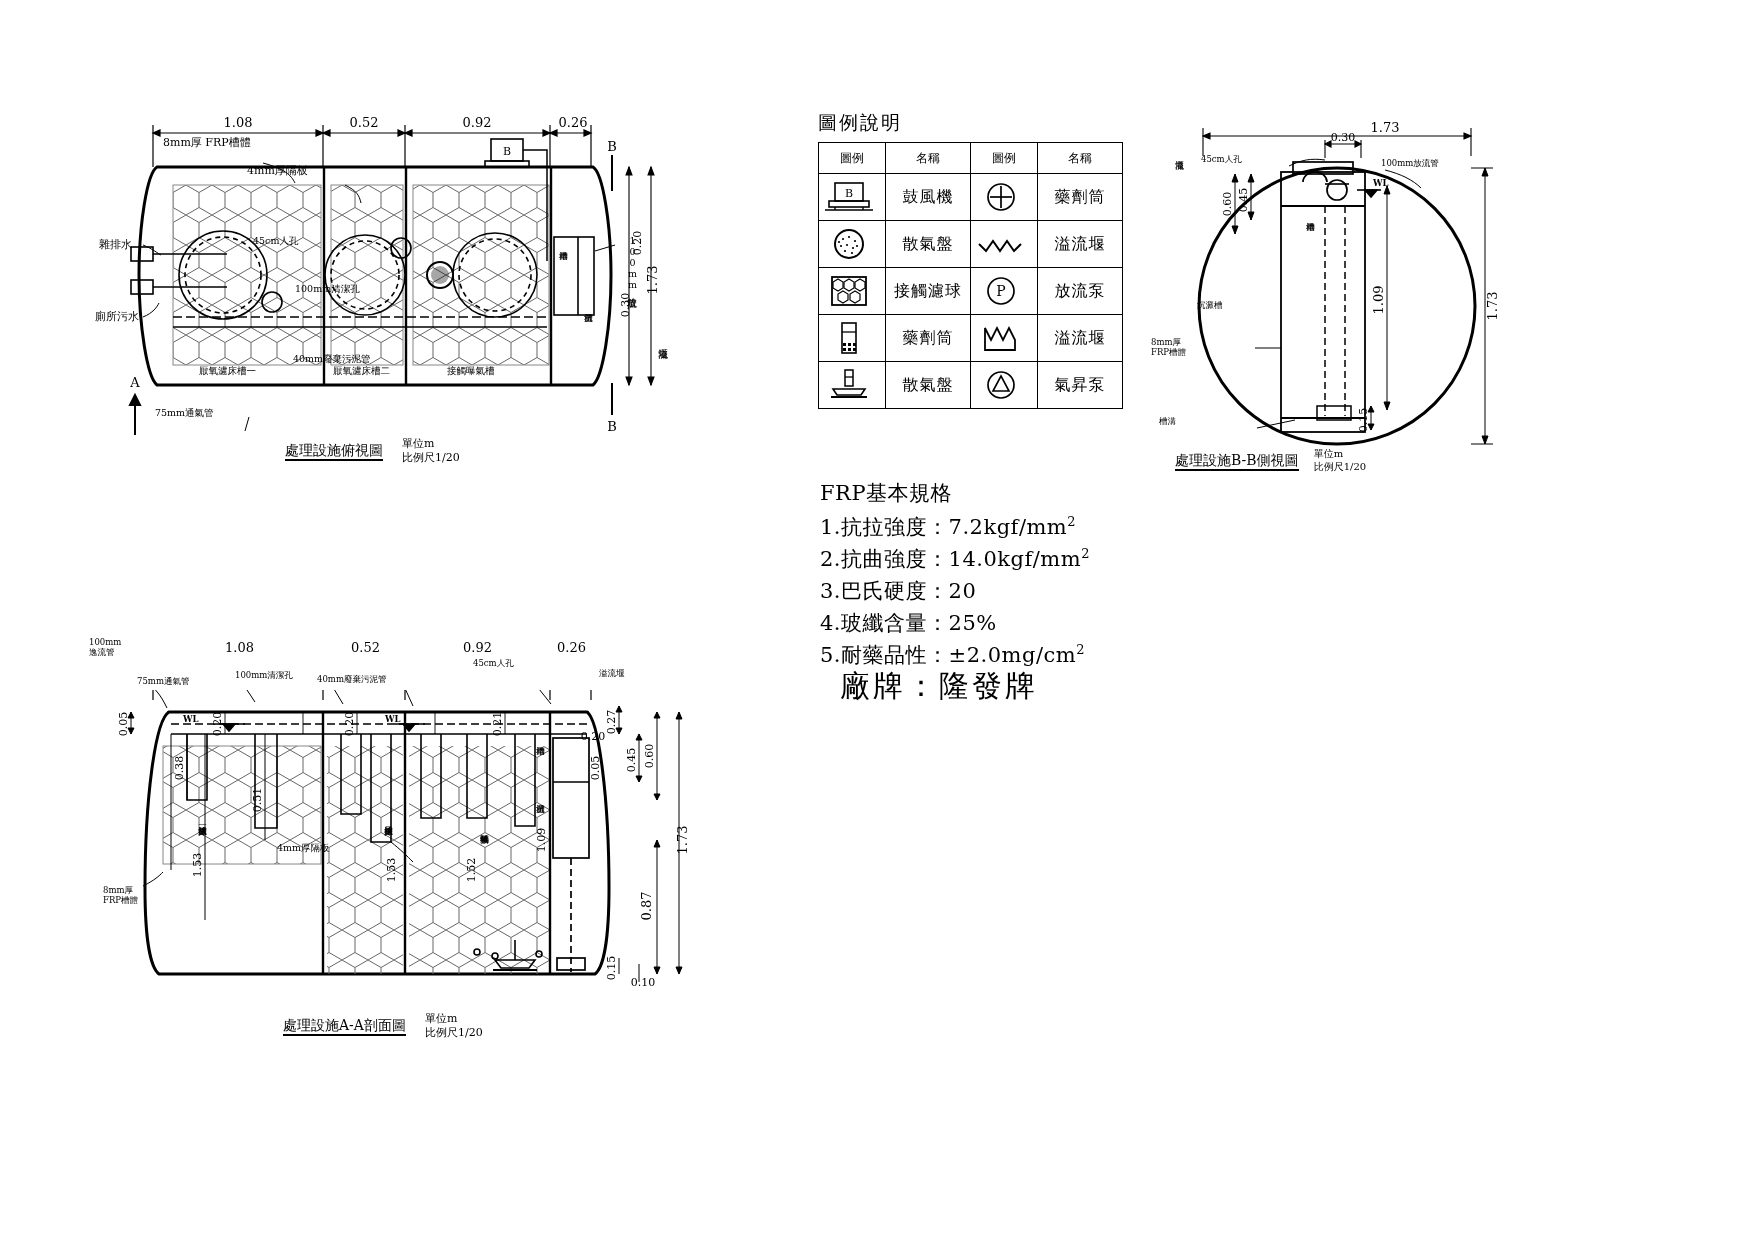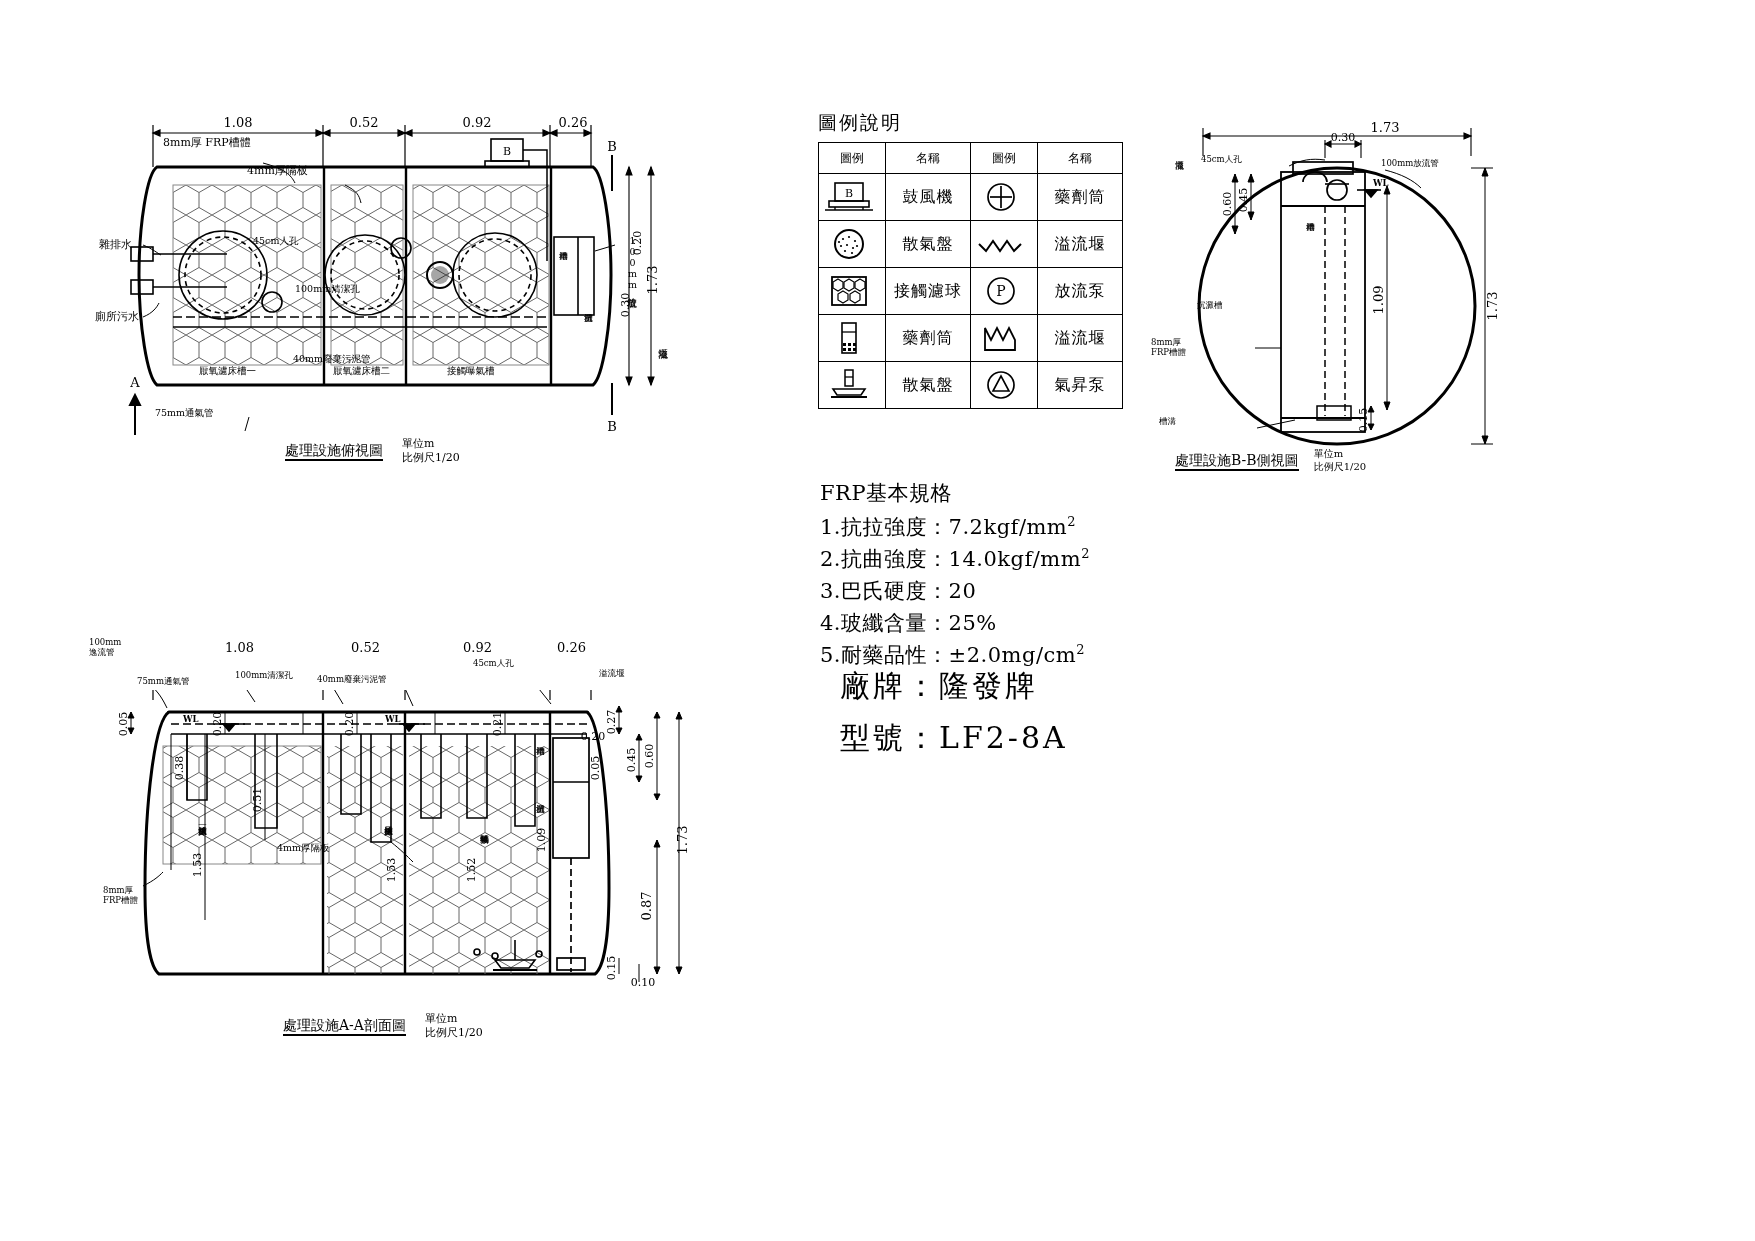--- a/index.html
+++ b/index.html
@@ -302,21 +302,20 @@
   <div class="cjk h">FRP基本規格</div>
   <div class="cjk"><span>1.</span><span>抗拉強度：</span><span>7.2kgf/mm</span><sup>2</sup></div>
   <div class="cjk"><span>2.</span><span>抗曲強度：</span><span>14.0kgf/mm</span><sup>2</sup></div>
   <div class="cjk"><span>3.</span><span>巴氏硬度：</span><span>20</span></div>
   <div class="cjk"><span>4.</span><span>玻纖含量：</span><span>25%</span></div>
   <div class="cjk"><span>5.</span><span>耐藥品性：</span><span>±2.0mg/cm</span><sup>2</sup></div>
 </div>
 
 <div id="brand">
   <div class="cjk">廠牌：隆發牌</div>
-  <div class="cjk">型號：LF2-8A</div>
 </div>
 
 <svg id="sideview" width="340" height="400" style="position:absolute;left:1185px;top:110px;">
 
   <g stroke="#000" stroke-width="1.1" fill="none">
     <line x1="18" y1="18" x2="18" y2="46"></line>
     <line x1="286" y1="18" x2="286" y2="46"></line>
     <line x1="18" y1="26" x2="286" y2="26"></line>
     <path d="M18,26 l7,-3 v6 z M286,26 l-7,-3 v6 z" fill="#000"></path>
     <line x1="140" y1="34" x2="176" y2="34"></line>

